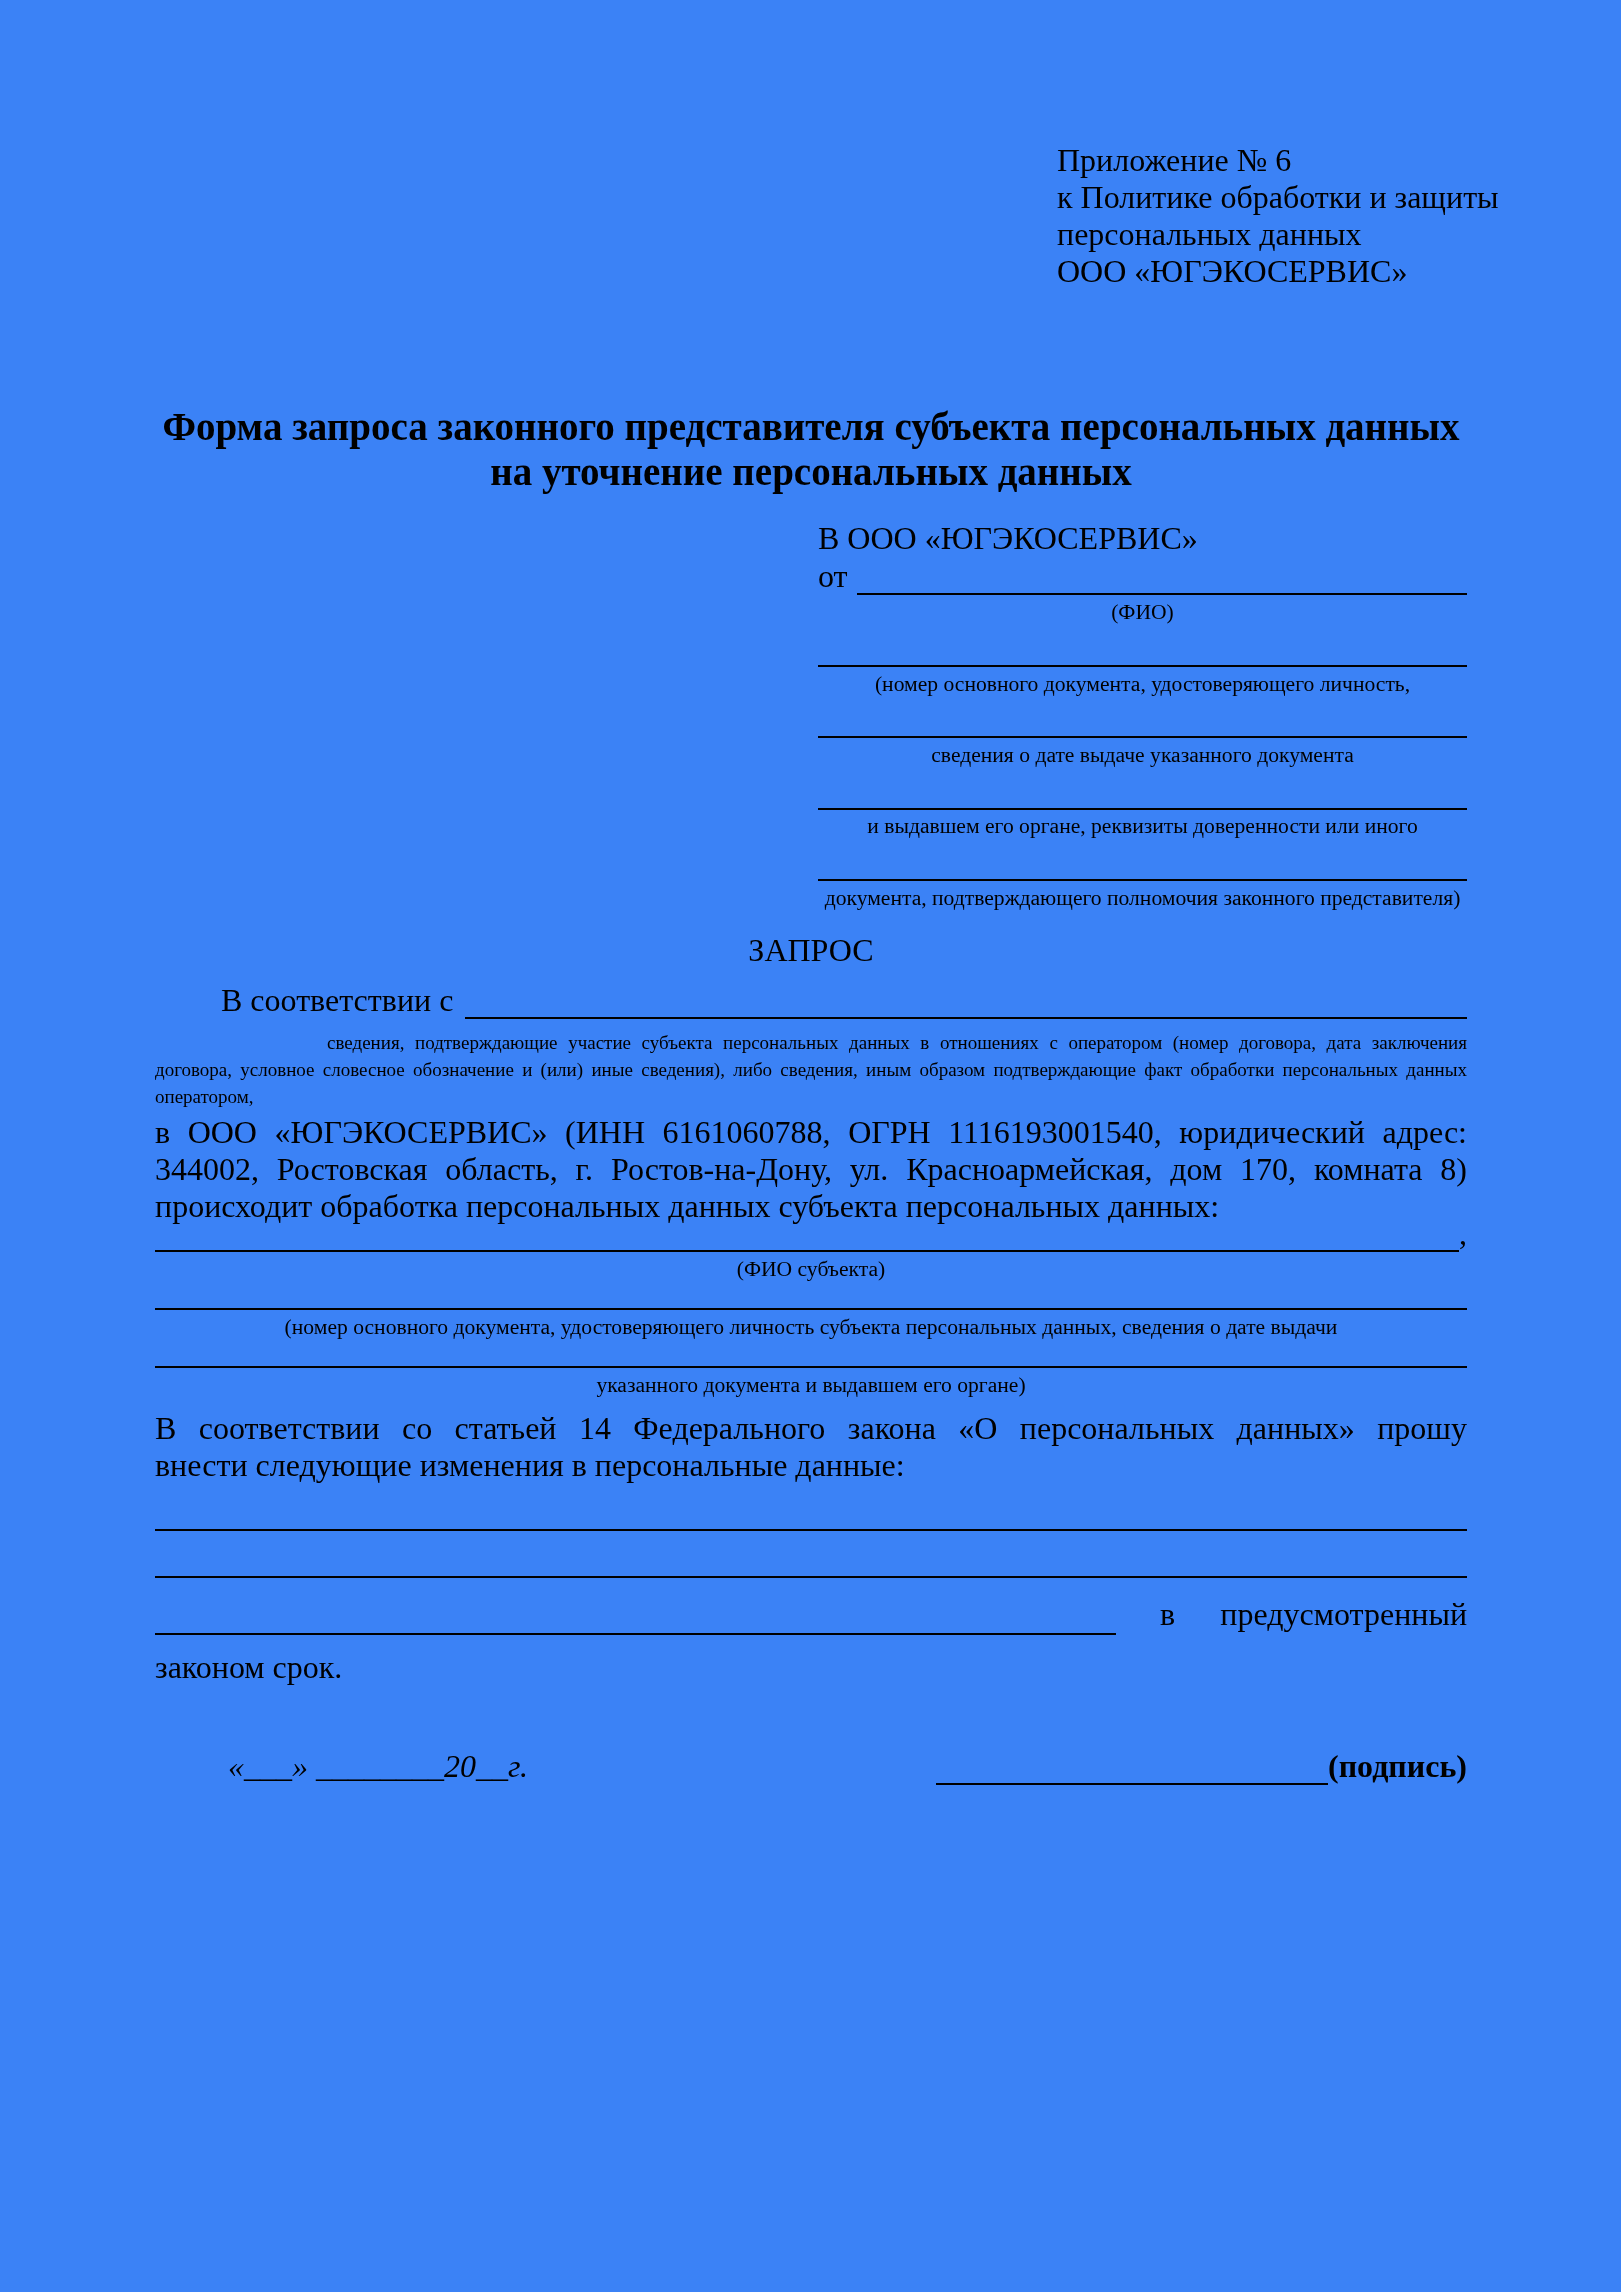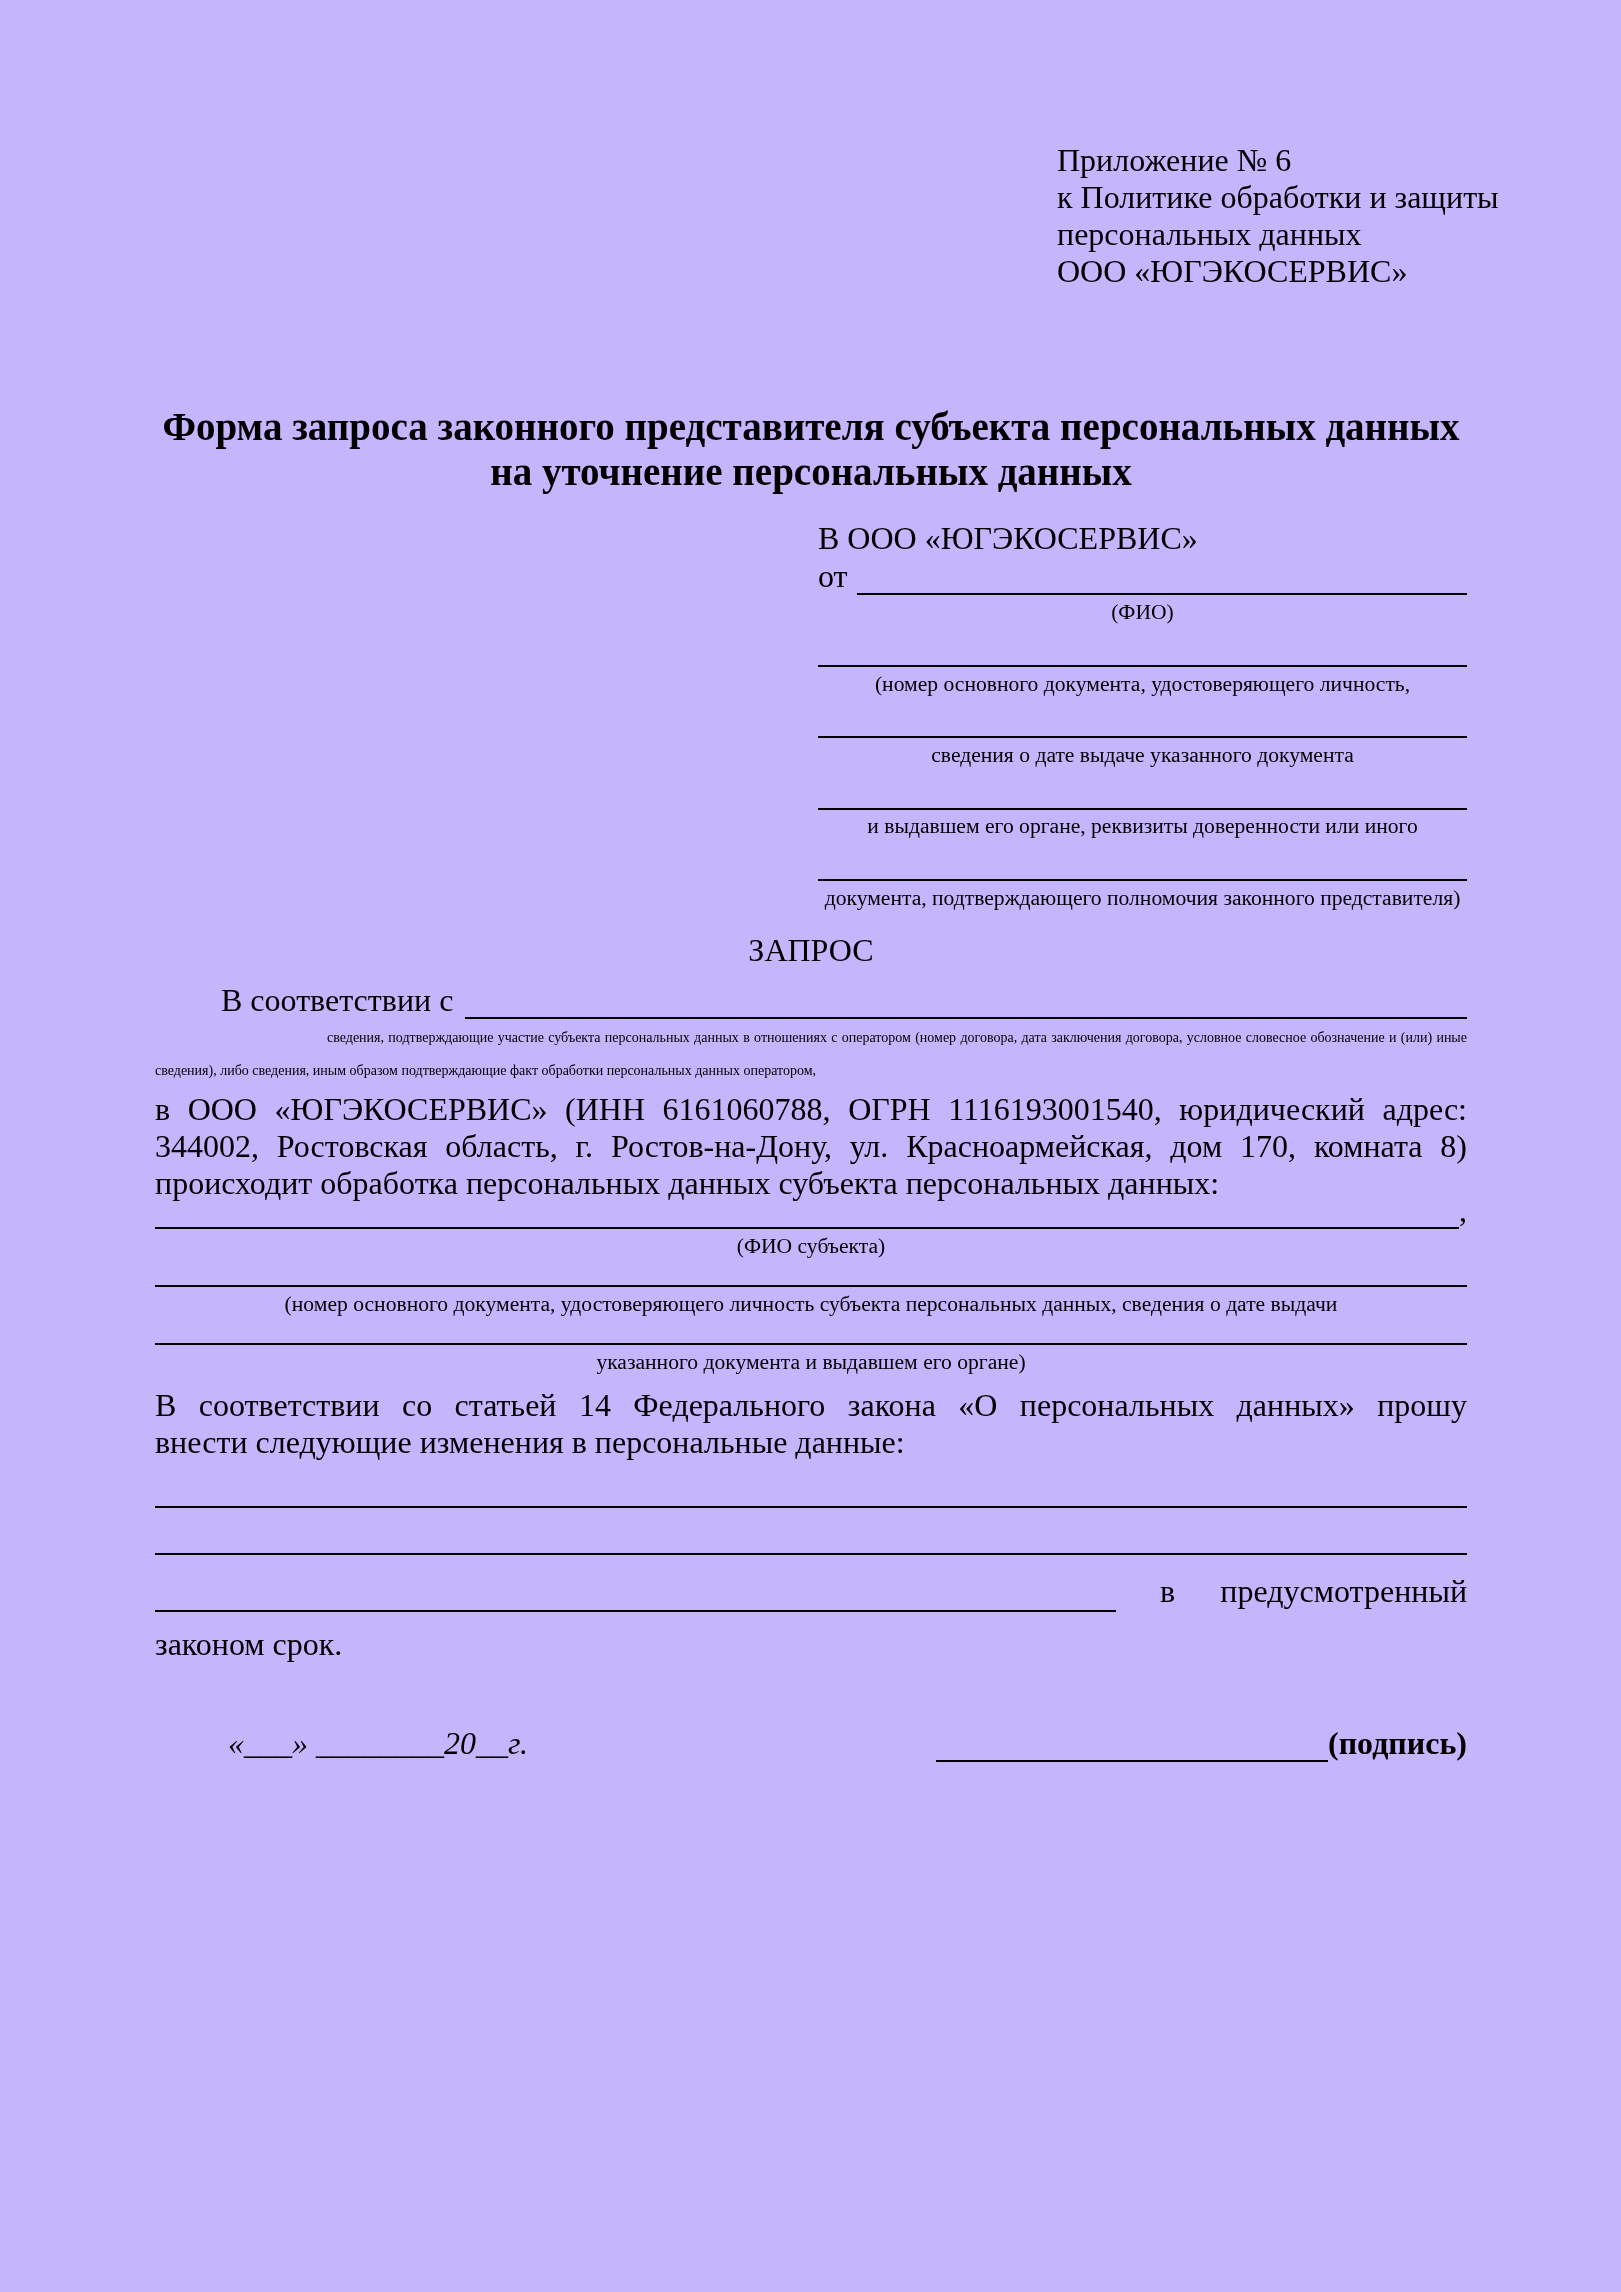--- a/index.html
+++ b/index.html
@@ -6,21 +6,21 @@
   html, body { background: #ffffff; }
   body {
     width: 1621px; height: 2293px;
     font-family: "Liberation Serif", "DejaVu Serif", serif;
     color: #000000;
     overflow: hidden;
   }
   .page {
     width: 1621px; height: 2293px;
     padding: 142px 154px 0 155px;
-    background: #c4b5fd;
+    background: #3b82f6;
   }
   
   .header-note {
     margin-left: 902px;
     font-size: 32px; line-height: 37px;
     white-space: nowrap;
   }
   
   .form-title {
     margin-top: 114px;
@@ -39,22 +39,22 @@
   }
   .addr-field .rule { height: 41px; border-bottom: 2.9px solid #000; }
   
   .request-heading { margin-top: 19.6px; text-align: center; font-size: 32px; line-height: 39px; }
   
   .body-text { font-size: 32px; line-height: 37px; }
   .accordance-row { display: flex; align-items: flex-end; height: 43px; margin-top: 5.9px; font-size: 32px; }
   .accordance-row .lead { padding-left: 66px; white-space: nowrap; }
   .accordance-row .rule { flex: 1 1 auto; border-bottom: 2.9px solid #000; margin-left: 11.8px; height: 100%; }
   .footnote {
-    margin-top: 2px;
-    font-size: 14px; line-height: 33px;
+    margin-top: 10px;
+    font-size: 19px; line-height: 27px;
     text-align: justify; text-indent: 172px;
   }
   .para { text-align: justify; margin-top: 3.9px; }
   .para .jline { text-align: justify; text-align-last: justify; }
   .para .lline { text-align: left; }
   .subject-field { margin-top: 0; }
   .subject-field .rule-row { display: flex; align-items: flex-end; height: 27.4px; font-size: 32px; }
   .subject-field .rule-row .rule { flex: 1 1 auto; border-bottom: 2.9px solid #000; height: 100%; }
   .subject-field .rule-row .suffix { white-space: pre; }
   .gap-rule { height: 47px; border-bottom: 2.9px solid #000; }

